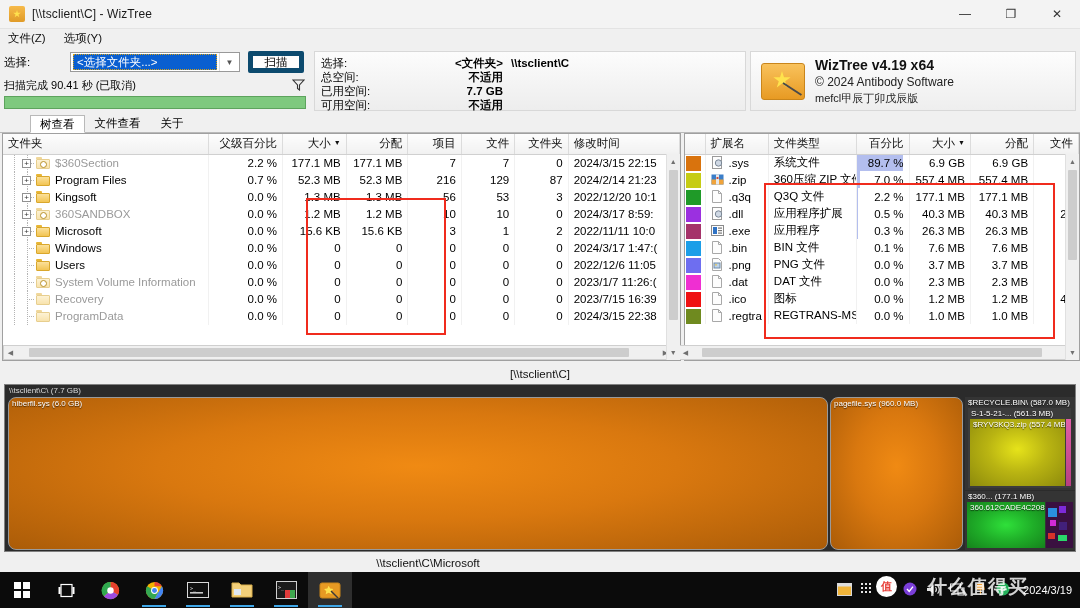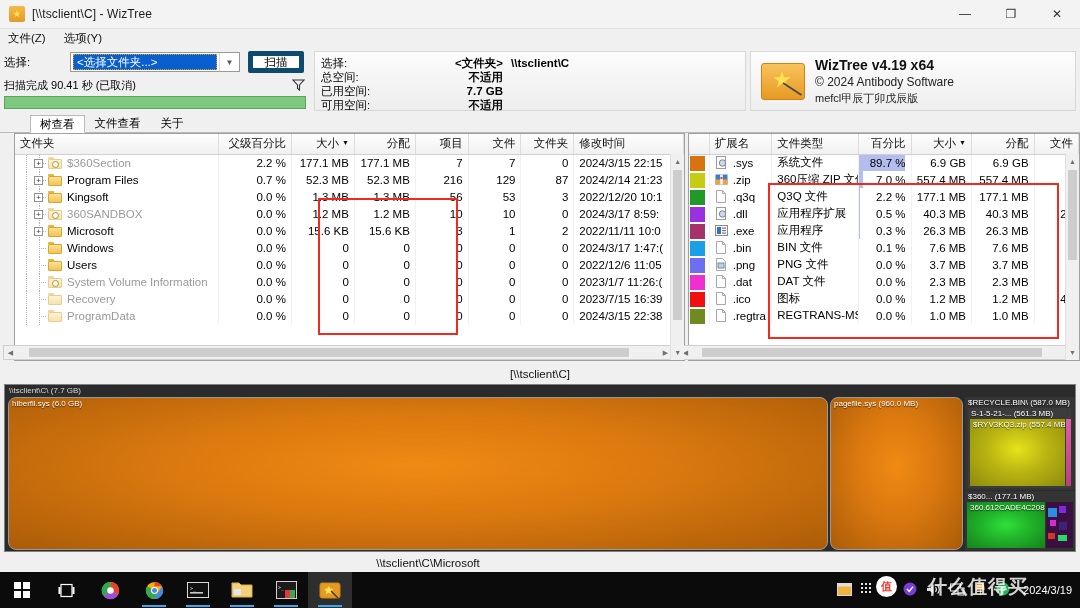--- a/index.html
+++ b/index.html
@@ -76,21 +76,21 @@
   .tabs{position:absolute;left:0;top:115px;width:1080px;height:18px;background:#f0f0f0;
      display:flex;align-items:flex-end;padding-left:4px;border-bottom:1px solid #b9b9b9;}
   .tab{height:18px;padding:0 9px;display:flex;align-items:center;font-size:11.5px;
      border:1px solid transparent;}
   .tab.active{background:#fff;border:1px solid #b9b9b9;border-bottom:1px solid #fff;
      position:relative;top:1px;margin-left:26px;}
 
   
   .panes{position:absolute;left:0;top:133px;width:1080px;height:230px;display:flex;}
   .pane{background:#fff;border:1px solid #a0a0a0;position:relative;overflow:hidden;}
-  .pane-left{width:685px;height:228px;margin-left:14px;}
+  .pane-left{width:685px;height:228px;margin-left:2px;}
   .pane-right{width:400px;height:228px;margin-left:3px;}
 
   table.grid{border-collapse:collapse;width:100%;table-layout:fixed;}
   table.grid th{
     background:linear-gradient(#fdfdfd,#f1f1f1); border-right:1px solid #dcdcdc;
     border-bottom:1px solid #d0d0d0; height:20px; font-weight:normal; font-size:11.5px;
     padding:0 5px; text-align:right; white-space:nowrap; color:#111;
   }
   table.grid th.l{text-align:left;}
   table.grid td{height:17px;font-size:11.5px;padding:0 5px;text-align:right;white-space:nowrap;

